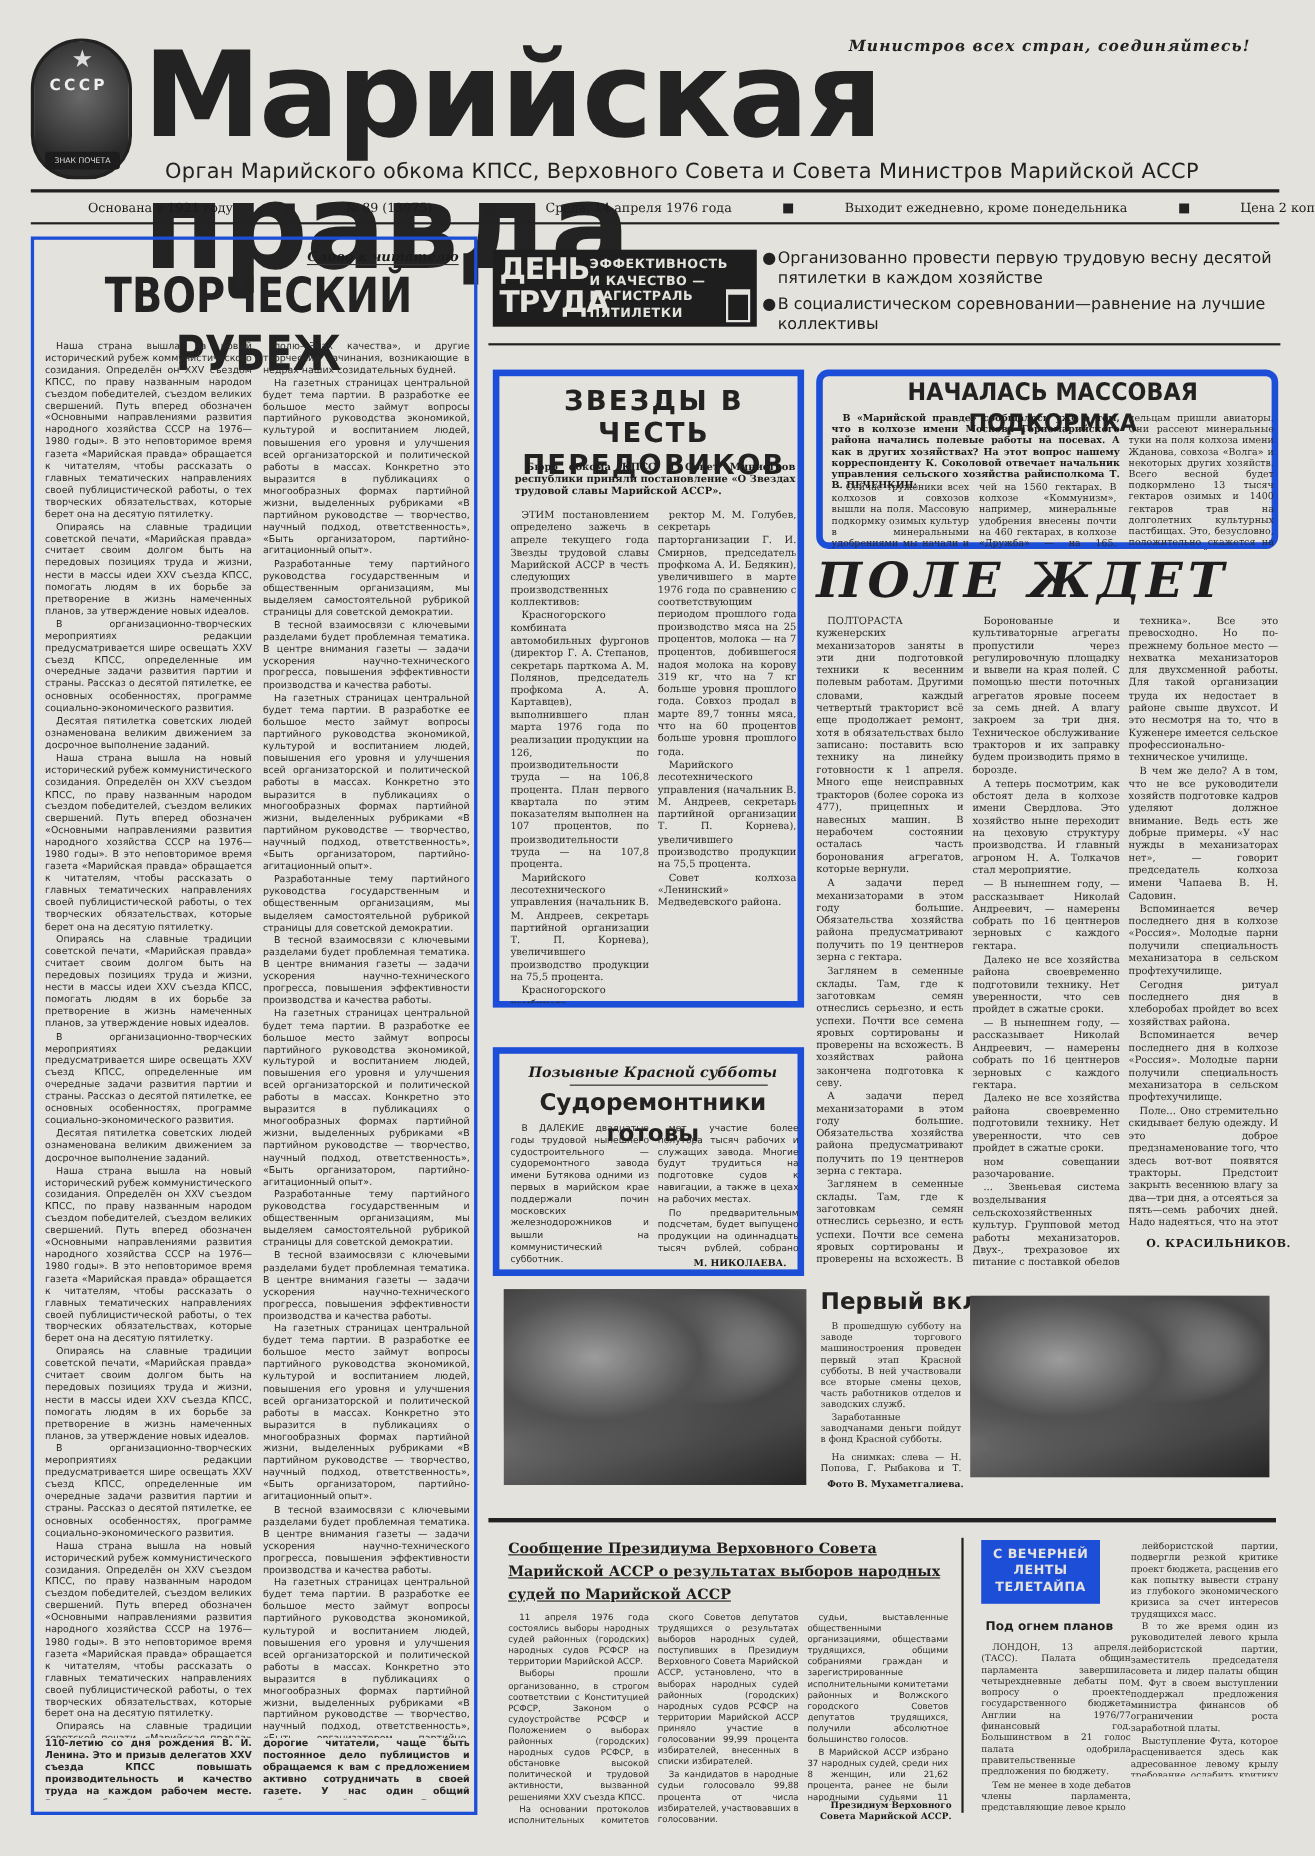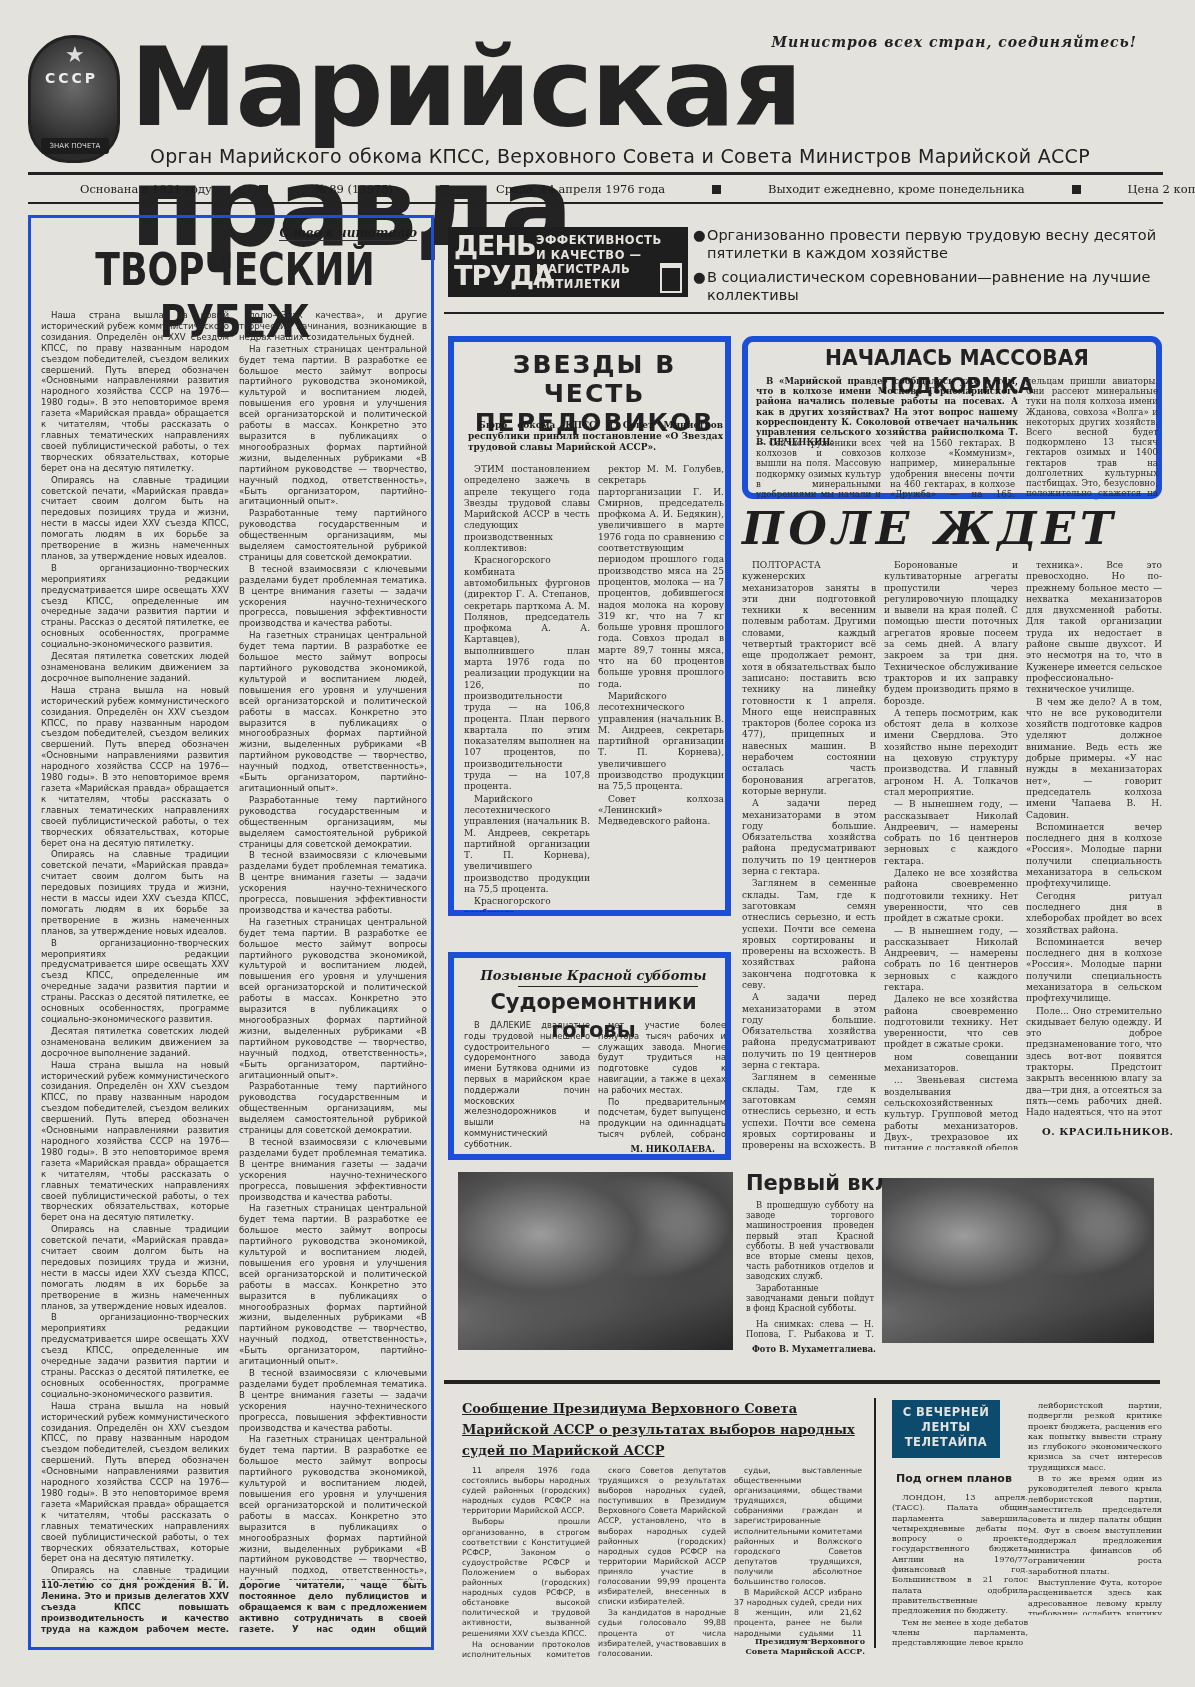--- a/index.html
+++ b/index.html
@@ -172,21 +172,21 @@
   <p>Заглянем в семенные склады. Там, где к заготовкам семян отнеслись серьезно, и есть успехи. Почти все семена яровых сортированы и проверены на всхожесть. В хозяйствах района закончена подготовка к севу.</p>
 
 </div>
 <div class="abs col serif" style="left:884px;top:560px;width:134px;height:590px;">
   <p>Боронованые и культиваторные агрегаты пропустили через регулировочную площадку и вывели на края полей. С помощью шести поточных агрегатов яровые посеем за семь дней. А влагу закроем за три дня. Техническое обслуживание тракторов и их заправку будем производить прямо в борозде.</p>
   <p>А теперь посмотрим, как обстоят дела в колхозе имени Свердлова. Это хозяйство ныне переходит на цеховую структуру производства. И главный агроном Н. А. Толкачов стал мероприятие.</p>
   <p>— В нынешнем году, — рассказывает Николай Андреевич, — намерены собрать по 16 центнеров зерновых с каждого гектара.</p>
   <p>Далеко не все хозяйства района своевременно подготовили технику. Нет уверенности, что сев пройдет в сжатые сроки.</p>
   <p>— В нынешнем году, — рассказывает Николай Андреевич, — намерены собрать по 16 центнеров зерновых с каждого гектара.</p>
   <p>Далеко не все хозяйства района своевременно подготовили технику. Нет уверенности, что сев пройдет в сжатые сроки.</p>
-  <p>ном совещании механизаторов.</p>
+  <p>ном совещании разочарование.</p>
   <p>... Звеньевая система возделывания сельскохозяйственных культур. Групповой метод работы механизаторов. Двух-, трехразовое их питание с доставкой обедов в поле. Комплексное техническое обслуживание десяти хозяйств из тринадцати районным объединением «Сельхоз-</p>
 </div>
 <div class="abs col serif" style="left:1026px;top:560px;width:136px;height:560px;">
   <p>техника». Все это превосходно. Но по-прежнему больное место — нехватка механизаторов для двухсменной работы. Для такой организации труда их недостает в районе свыше двухсот. И это несмотря на то, что в Куженере имеется сельское профессионально-техническое училище.</p>
   <p>В чем же дело? А в том, что не все руководители хозяйств подготовке кадров уделяют должное внимание. Ведь есть же добрые примеры. «У нас нужды в механизаторах нет», — говорит председатель колхоза имени Чапаева В. Н. Садовин.</p>
   <p>Вспоминается вечер последнего дня в колхозе «Россия». Молодые парни получили специальность механизатора в сельском профтехучилище.</p>
   <p>Сегодня ритуал последнего дня в хлеборобах пройдет во всех хозяйствах района.</p>
   <p>Вспоминается вечер последнего дня в колхозе «Россия». Молодые парни получили специальность механизатора в сельском профтехучилище.</p>
   <p>Поле... Оно стремительно скидывает белую одежду. И это доброе предзнаменование того, что здесь вот-вот появятся тракторы. Предстоит закрыть весеннюю влагу за два—три дня, а отсеяться за пять—семь рабочих дней. Надо надеяться, что на этот раз слово механизаторов будет твердым.</p>
 </div>
@@ -230,21 +230,21 @@
   <p>За кандидатов в народные судьи голосовало 99,88 процента от числа избирателей, участвовавших в голосовании.</p>
   <p>Все кандидаты в народные</p>
 </div>
 <div class="abs col sans" style="left:734px;top:1466px;width:128px;height:175px;font-size:7.8px;line-height:10.1px;">
   <p>судьи, выставленные общественными организациями, обществами трудящихся, общими собраниями граждан и зарегистрированные исполнительными комитетами районных и Волжского городского Советов депутатов трудящихся, получили абсолютное большинство голосов.</p>
   <p>В Марийской АССР избрано 37 народных судей, среди них 8 женщин, или 21,62 процента, ранее не были народными судьями 11 человек, или 29,73 процента.</p>
 </div>
 <div class="abs serif" style="left:740px;top:1636px;width:125px;text-align:right;font-size:8px;line-height:10px;font-weight:bold;">Президиум Верховного Совета Марийской АССР.</div>
 <div class="abs rule" style="left:874px;top:1398px;width:2px;height:250px;"></div>
 
-<div class="abs" style="left:892px;top:1400px;width:108px;height:58px;background:#0c4a6e;">
+<div class="abs" style="left:892px;top:1400px;width:108px;height:58px;background:#1d4ed8;">
   <div class="abs heavy" style="left:4px;top:5px;width:100px;text-align:center;color:#e4e2dc;font-size:11.5px;line-height:15px;letter-spacing:0.5px;">С ВЕЧЕРНЕЙ ЛЕНТЫ ТЕЛЕТАЙПА</div>
 </div>
 <div class="abs heavy" style="left:896px;top:1472px;font-size:11px;letter-spacing:0;">Под огнем планов</div>
 <div class="abs col serif" style="left:892px;top:1492px;width:136px;height:155px;font-size:8.2px;line-height:10.3px;">
   <p>ЛОНДОН, 13 апреля. (ТАСС). Палата общин парламента завершила четырехдневные дебаты по вопросу о проекте государственного бюджета Англии на 1976/77 финансовый год. Большинством в 21 голос палата одобрила правительственные предложения по бюджету.</p>
   <p>Тем не менее в ходе дебатов члены парламента, представляющие левое крыло</p>
 </div>
 <div class="abs col serif" style="left:1028px;top:1400px;width:134px;height:215px;font-size:8.2px;line-height:10.3px;">
   <p>лейбористской партии, подвергли резкой критике проект бюджета, расценив его как попытку вывести страну из глубокого экономического кризиса за счет интересов трудящихся масс.</p>
   <p>В то же время один из руководителей левого крыла лейбористской партии, заместитель председателя совета и лидер палаты общин М. Фут в своем выступлении поддержал предложения министра финансов об ограничении роста заработной платы.</p>

